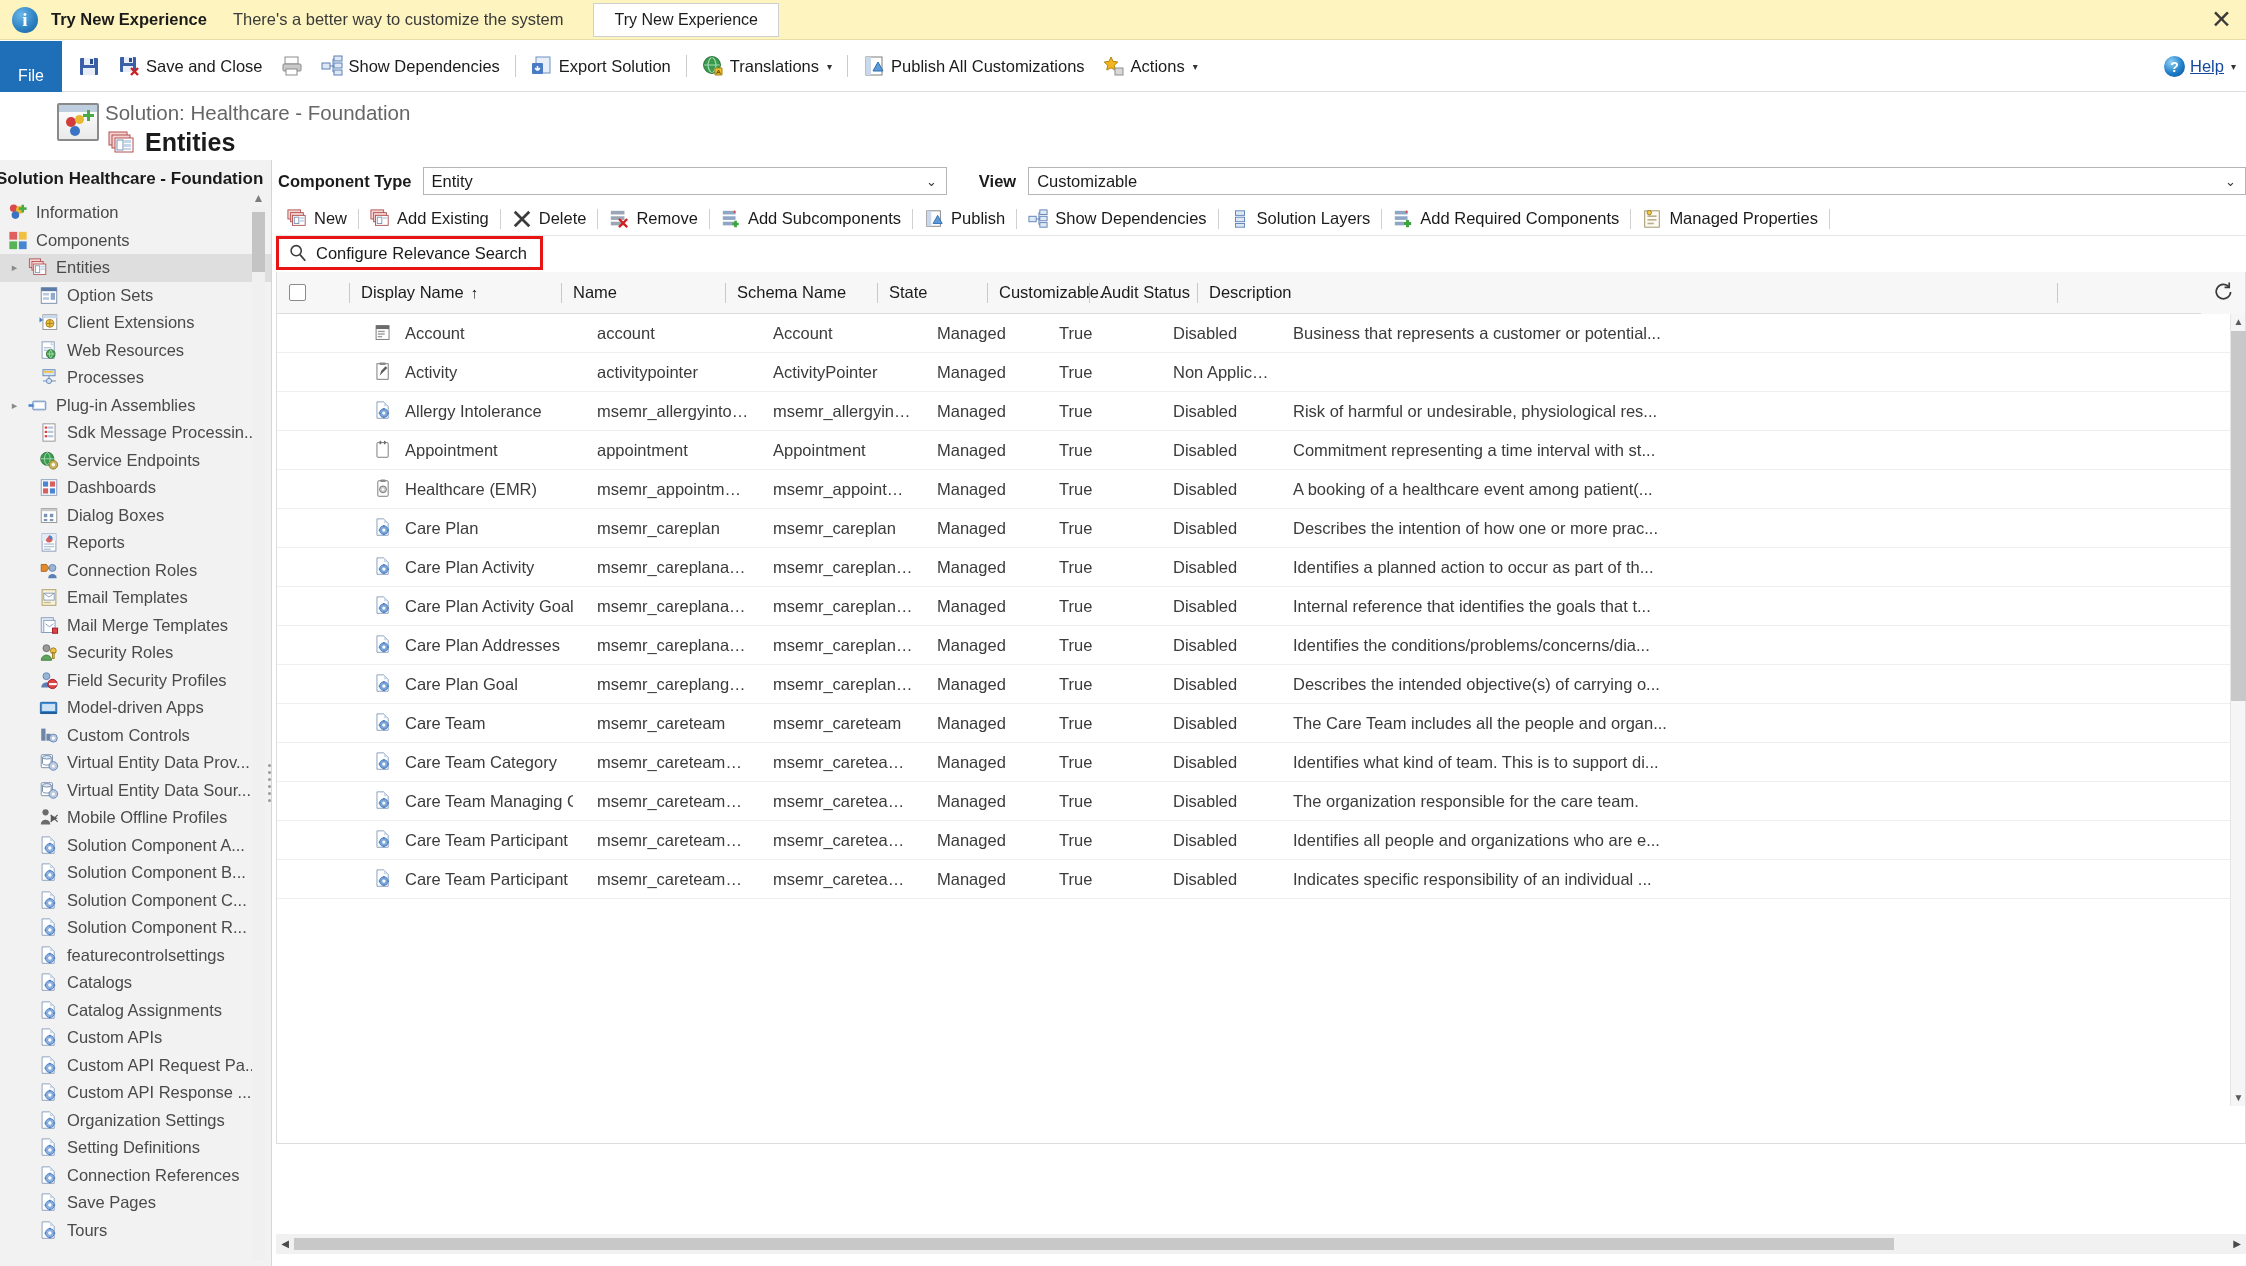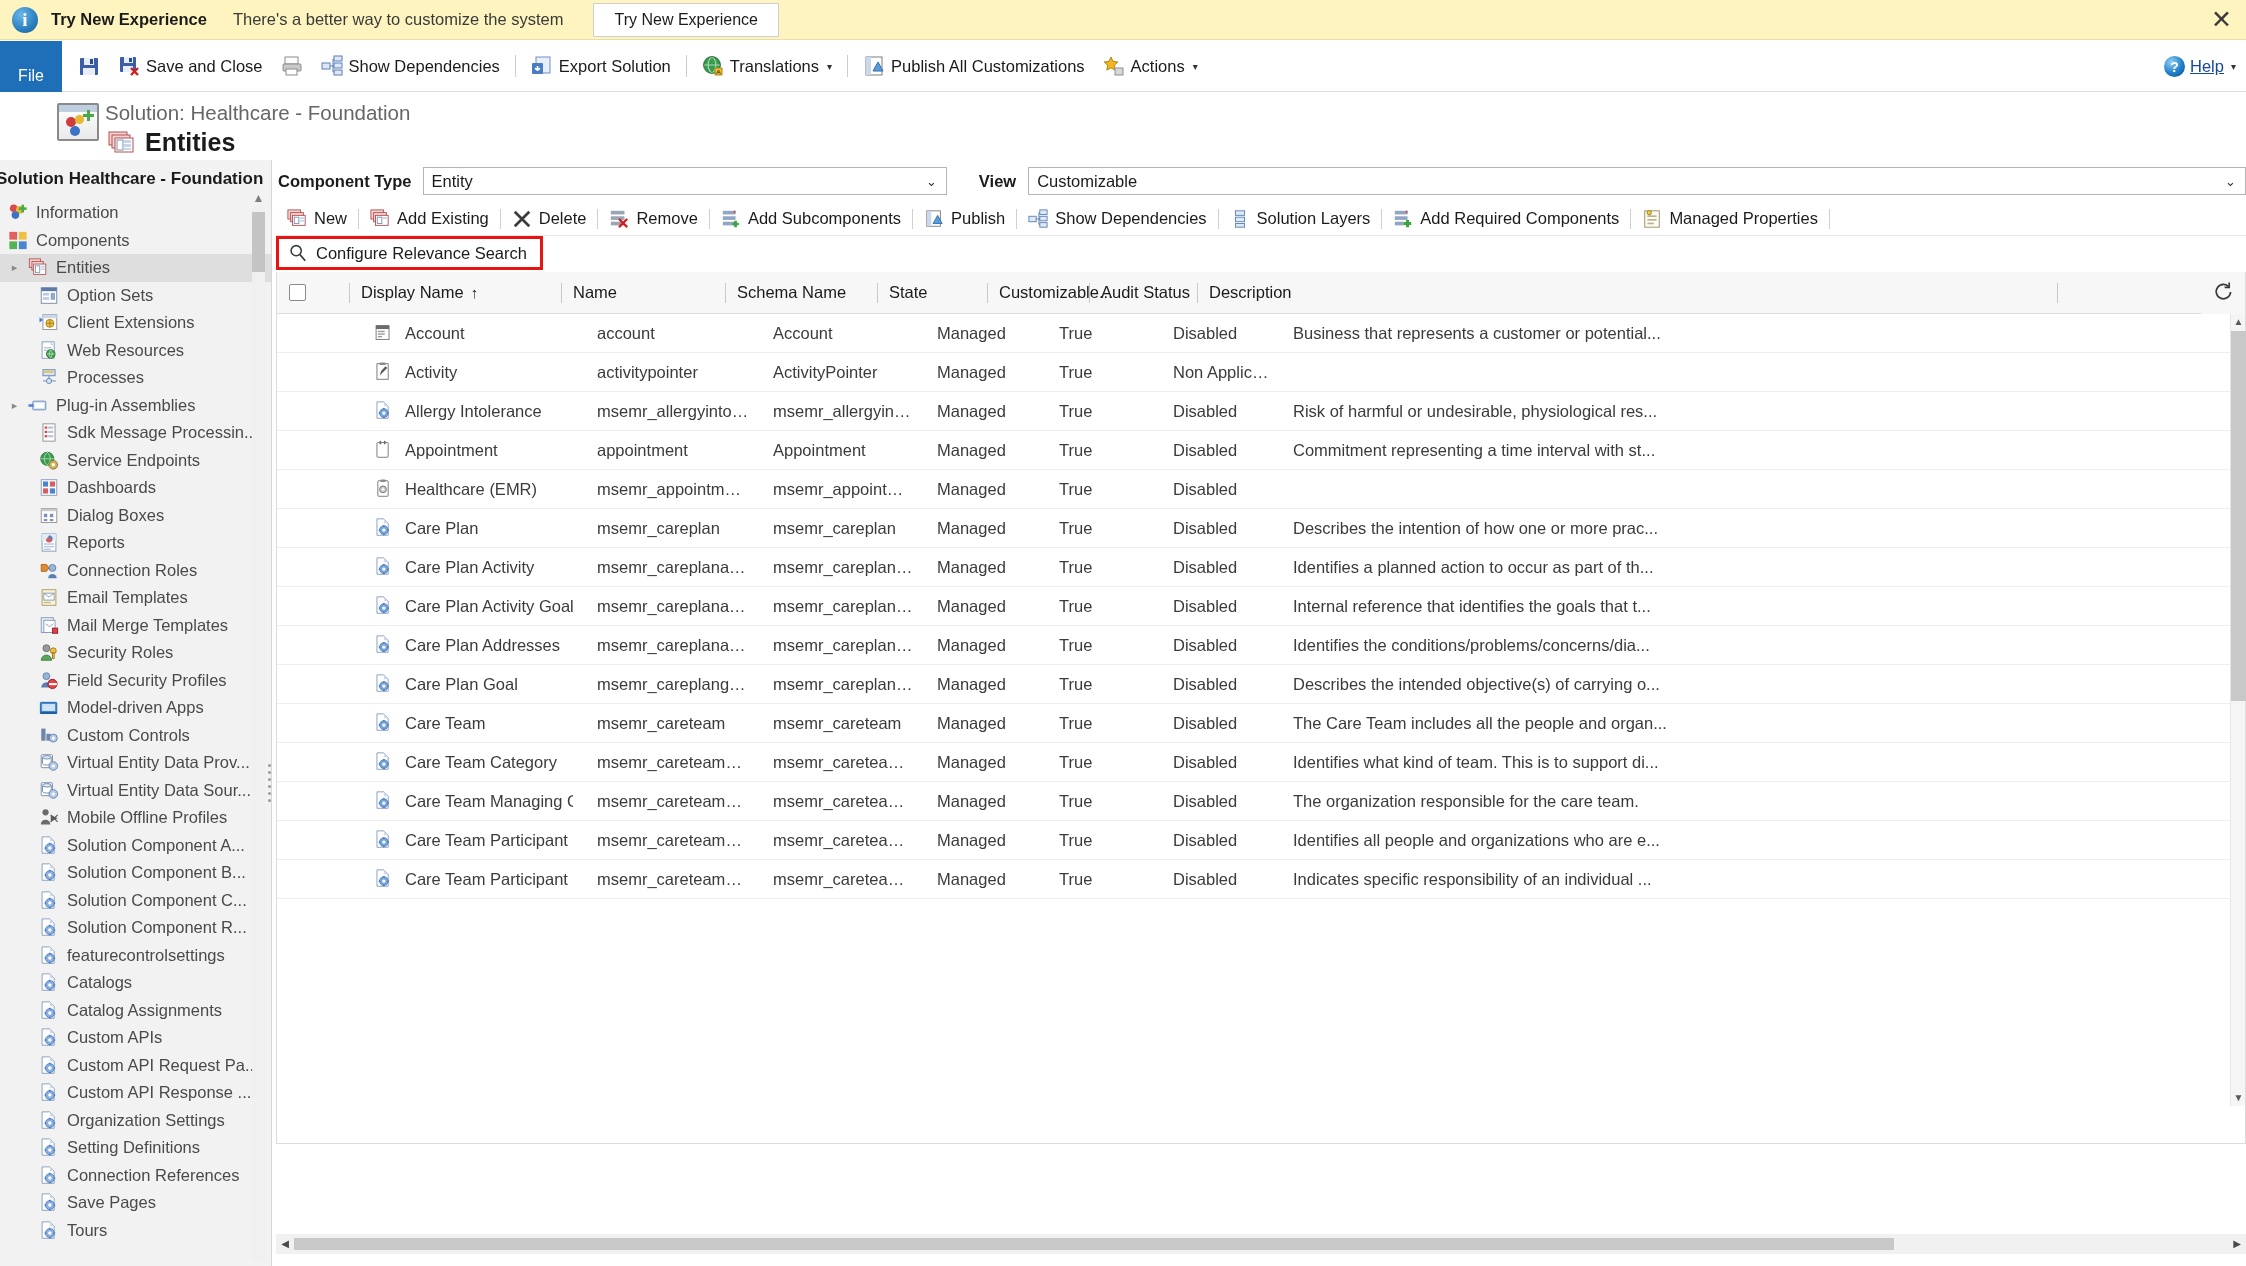--- a/index.html
+++ b/index.html
@@ -1077,20 +1077,21 @@
                   <circle cx="11" cy="12" r="4" fill="#c9c9c9" stroke="#6b6b6b"></circle>
                   <circle cx="11" cy="12" r="1.4" fill="#fff"></circle>
                 </svg></span>
               <span>Healthcare (EMR)</span>
             </div>
             <div class="cell" style="width:164px">msemr_appointmente...</div>
             <div class="cell" style="width:152px">msemr_appointmente...</div>
             <div class="cell" style="width:110px">Managed</div>
             <div class="cell" style="width:102px">True</div>
             <div class="cell" style="width:108px">Disabled</div>
+            <div class="cell" style="width:860px">A booking of a healthcare event among patient(...</div>
           </div>
           <div class="row">
             <div class="cell" style="width:72px"></div>
             <div class="cell name-cell" style="width:212px">
               <span class="ent-ico"><svg width="20" height="19" viewBox="0 0 22 22">
                   <path d="M4 1 h8 l5 5 v14 h-13z" fill="#fff" stroke="#7d94b5"></path>
                   <path d="M12 1 l5 5 h-5z" fill="#cfdcec"></path>
                   <circle cx="12" cy="14" r="5" fill="#7ba6d8" stroke="#4a7cc4"></circle>
                   <circle cx="12" cy="14" r="1.9" fill="#fff"></circle>
                   <path d="M12 8 v2 M12 18 v2 M6 14 h2 M16 14 h2" stroke="#4a7cc4" stroke-width="1.6"></path>

